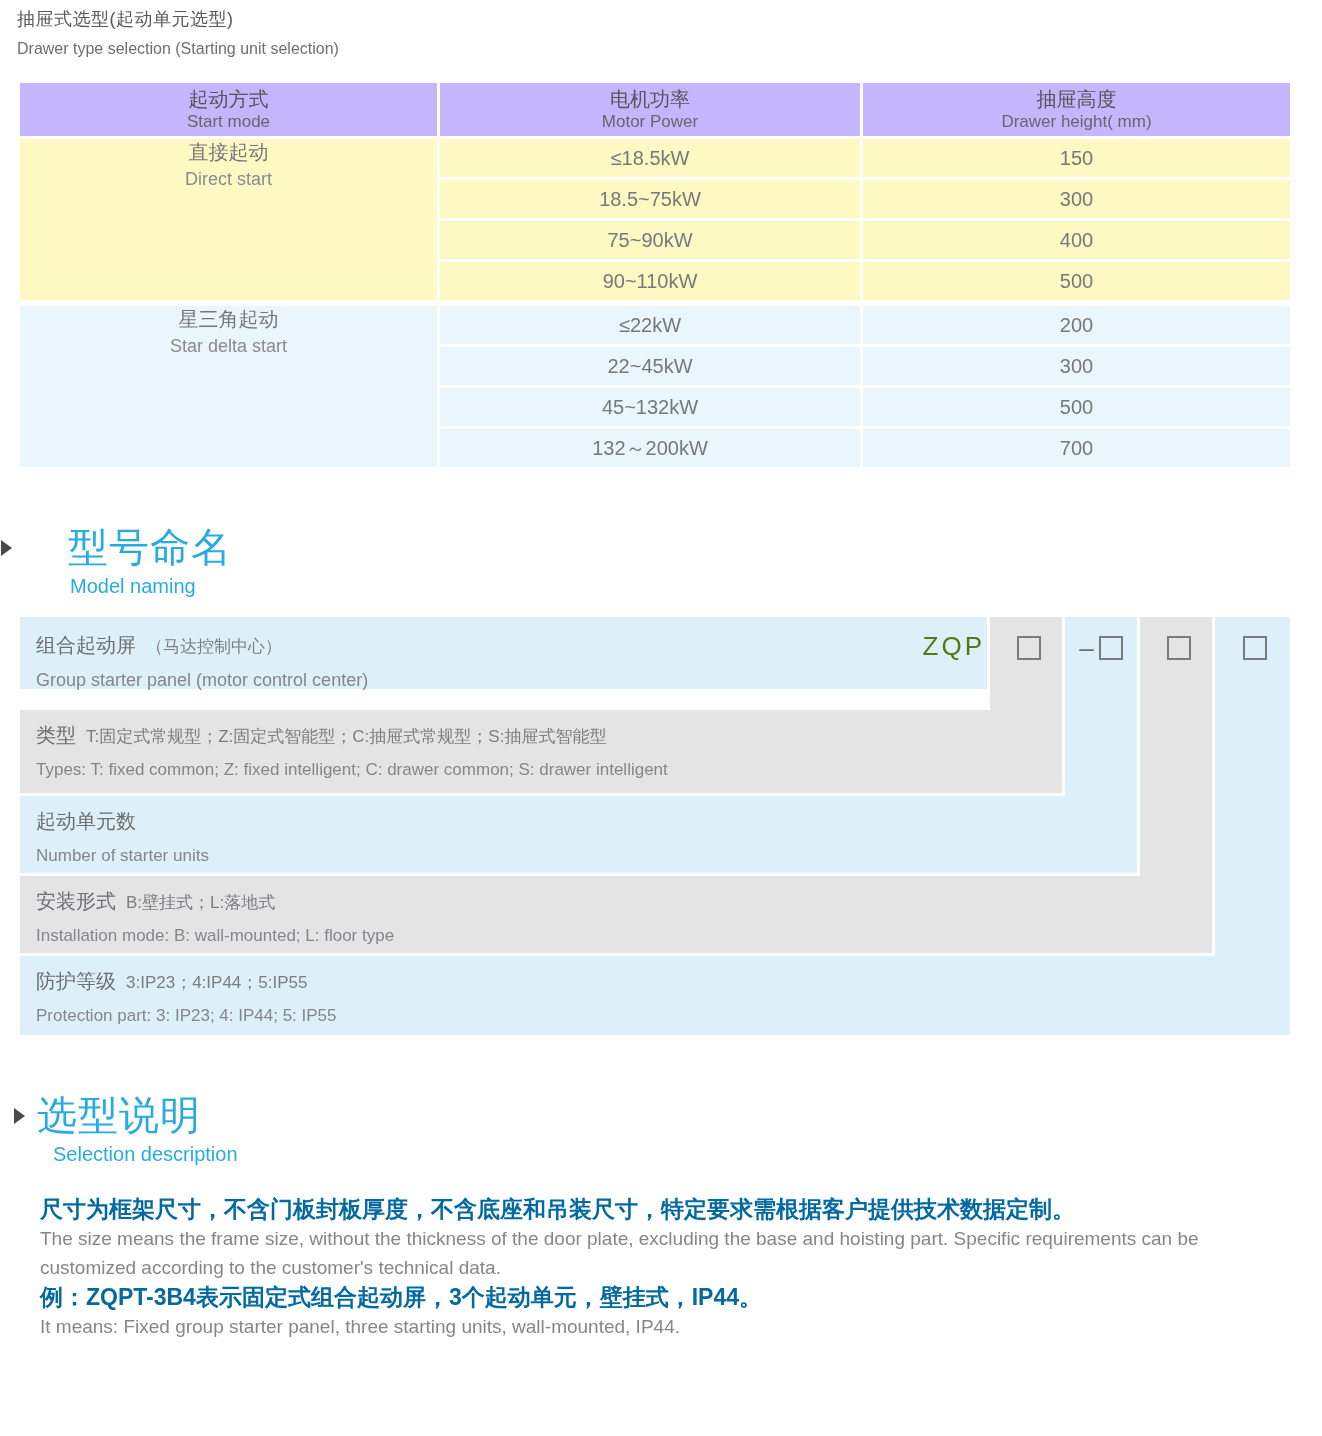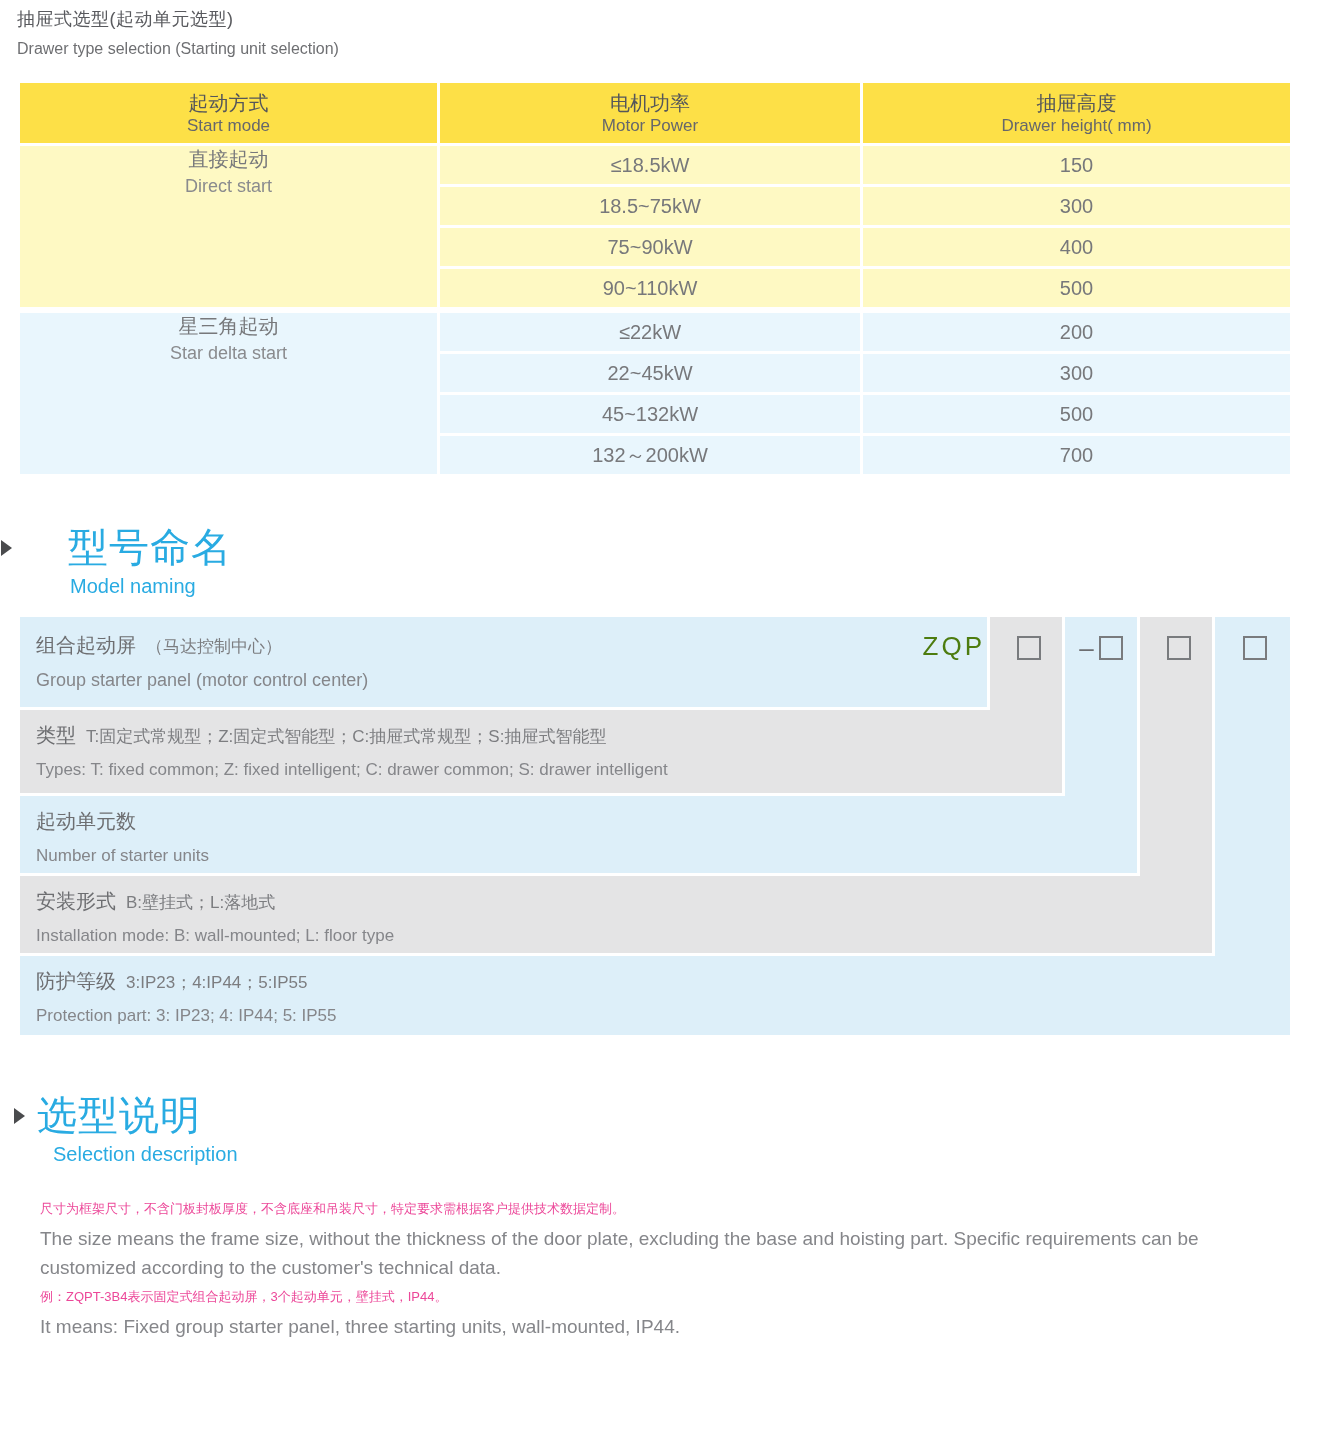--- a/index.html
+++ b/index.html
@@ -7,21 +7,21 @@
   .page{position:relative;width:1322px;height:1436px;background:#ffffff;overflow:hidden;}
 
   
   .doc-title{position:absolute;left:17px;top:6px;}
   .doc-title .zh{font-size:18px;line-height:26px;color:#595a5e;letter-spacing:0.5px;}
   .doc-title .en{font-size:16px;line-height:22px;color:#6e6f72;margin-top:6px;}
 
   
   .sel-table{position:absolute;left:20px;top:83px;width:1270px;}
   .thead,.tgroup{display:grid;grid-template-columns:417px 420px 427px;column-gap:3px;}
-  .th{height:60px;background:#fde047;display:flex;flex-direction:column;align-items:center;justify-content:center;}
+  .th{height:53px;background:#c4b5fd;display:flex;flex-direction:column;align-items:center;justify-content:center;}
   .th .zh{font-size:20px;line-height:24px;color:#55565a;}
   .th .en{font-size:17px;line-height:21px;color:#66676b;}
   .tgroup{row-gap:3px;margin-top:3px;}
   .tgroup.g2{margin-top:6px;}
   .mode-cell{grid-row:1/5;display:flex;flex-direction:column;align-items:center;}
   .mode-cell .zh{font-size:20px;line-height:26px;color:#77787b;}
   .mode-cell .en{font-size:18px;line-height:24px;color:#8a8b8e;margin-top:2px;}
   .cell{height:38px;display:flex;align-items:center;justify-content:center;font-size:20px;color:#77787b;}
   .g1 .mode-cell,.g1 .cell{background:#fef9c3;}
   .g2 .mode-cell,.g2 .cell{background:#e9f6fd;}
@@ -34,21 +34,21 @@
   .head-zh{font-size:40px;line-height:46px;color:#29abe2;letter-spacing:1px;}
   .head-en{font-size:20px;line-height:24px;color:#29abe2;margin-top:4px;padding-left:2px;}
   .sh-2 .head-en{padding-left:16px;}
 
   
   .diagram{position:absolute;left:20px;top:617px;width:1270px;height:418px;}
   .band,.dcol{position:absolute;box-sizing:border-box;}
   .blue{background:#ddeff9;}
   .gray{background:#e4e4e5;}
   .band{left:0;padding:12px 0 0 16px;}
-  .band1{top:0;height:90px;width:967px;padding-top:15px;}
+  .band1{top:0;height:72px;width:967px;padding-top:15px;}
   .band2{top:93px;height:83px;width:1042px;}
   .band3{top:179px;height:77px;width:1117px;}
   .band4{top:259px;height:77px;width:1192px;}
   .band5{top:339px;height:79px;width:1270px;}
   .dcol-a{left:970px;width:72px;top:0;height:176px;}
   .dcol-b{left:1045px;width:72px;top:0;height:256px;}
   .dcol-c{left:1120px;width:72px;top:0;height:336px;}
   .dcol-d{left:1195px;width:75px;top:0;height:418px;}
   .band .zh-line{font-size:20px;line-height:26px;color:#6d6e71;}
   .band .zh-detail{font-size:17px;color:#7c7d80;margin-left:10px;}
@@ -58,21 +58,21 @@
   .slot{position:absolute;top:18px;height:26px;display:flex;align-items:center;justify-content:center;}
   .slot-1{left:970px;width:72px;}
   .slot-2{left:1045px;width:72px;}
   .slot-3{left:1120px;width:72px;}
   .slot-4{left:1195px;width:75px;}
   .slot .dash{font-size:26px;line-height:20px;color:#6d6e71;margin-right:5px;}
   .slot .box{width:20px;height:20px;border:2px solid #797b7e;background:transparent;}
 
   
   .notes{position:absolute;left:40px;top:1194px;width:1252px;}
-  .notes .n-zh{font-size:13px;line-height:30px;color:#ec4899;}
+  .notes .n-zh{font-size:23px;line-height:30px;color:#0369a1;font-weight:bold;}
   .notes .n-en{font-size:19px;line-height:29px;color:#85868a;}
 </style>
 </head>
 <body>
 
 <div class="page">
 
   <div class="doc-title">
     <div class="zh">抽屉式选型(起动单元选型)</div>
     <div class="en">Drawer type selection (Starting unit selection)</div>

